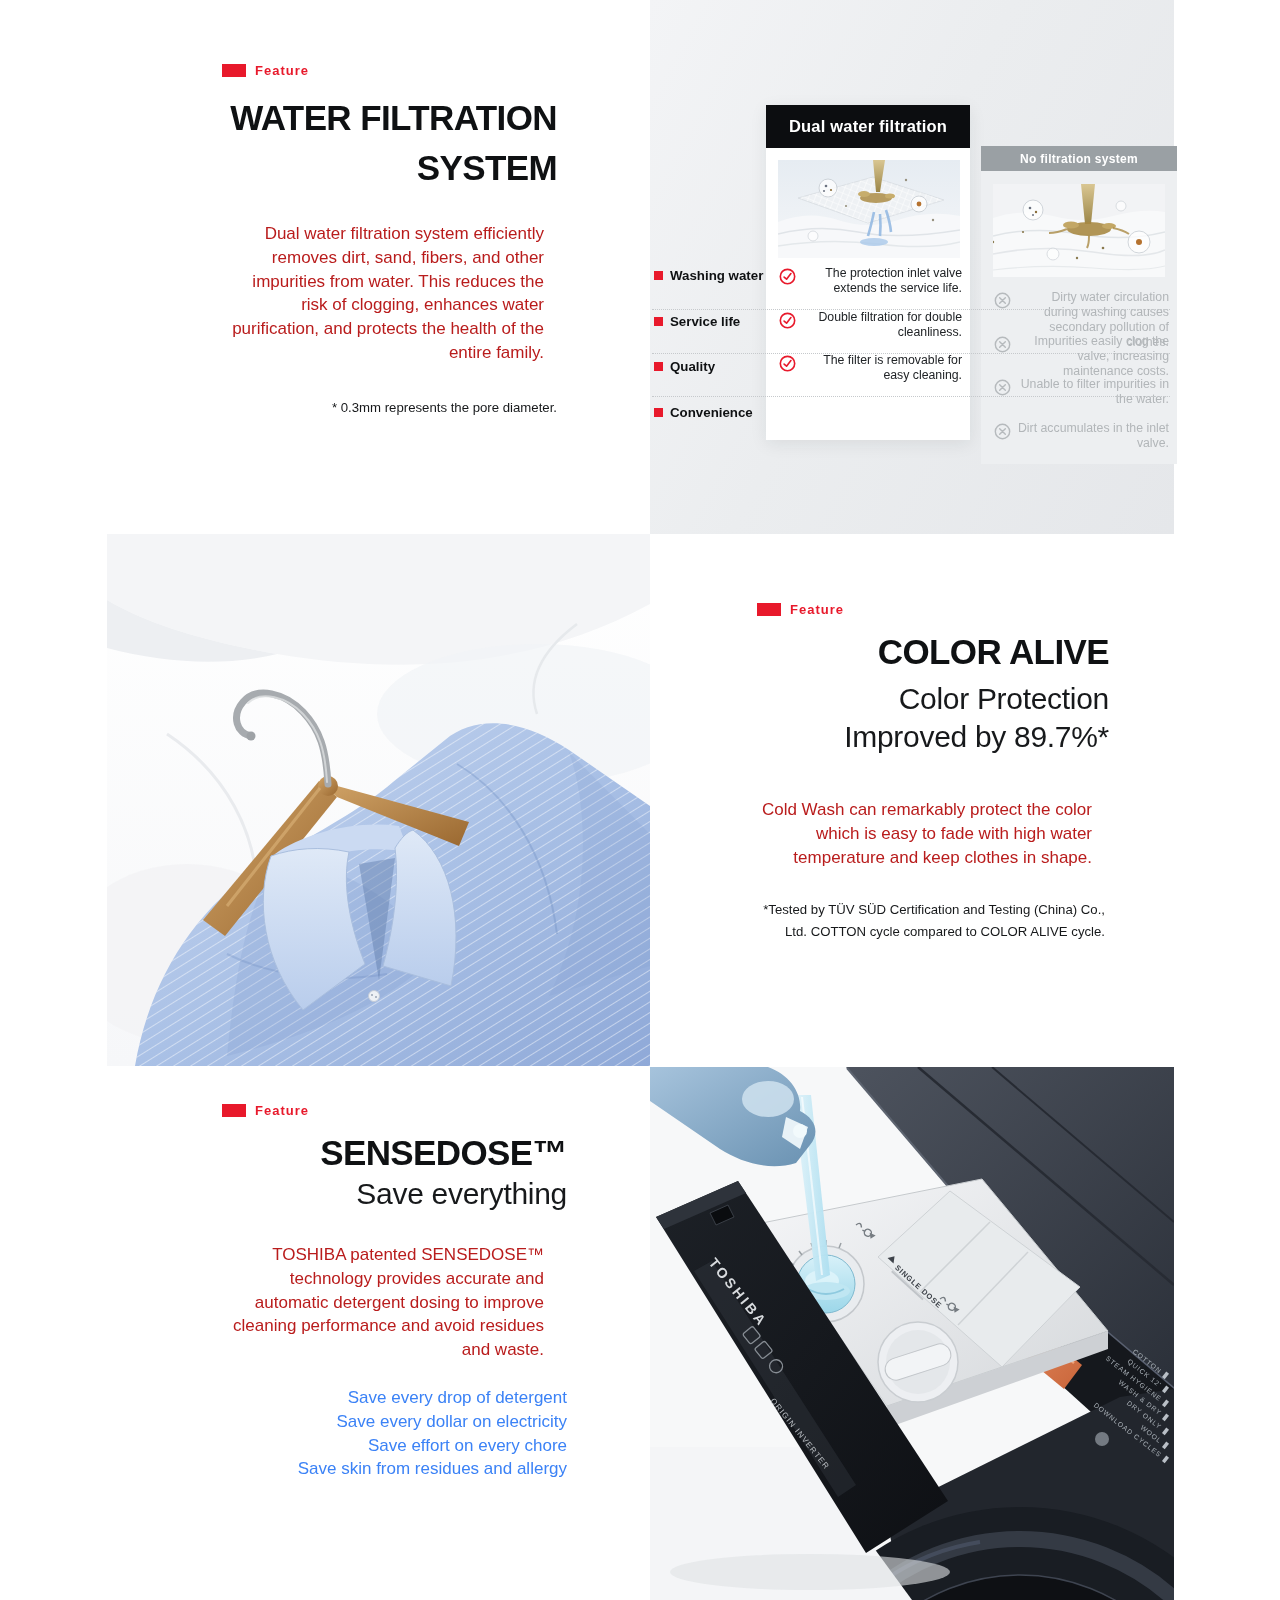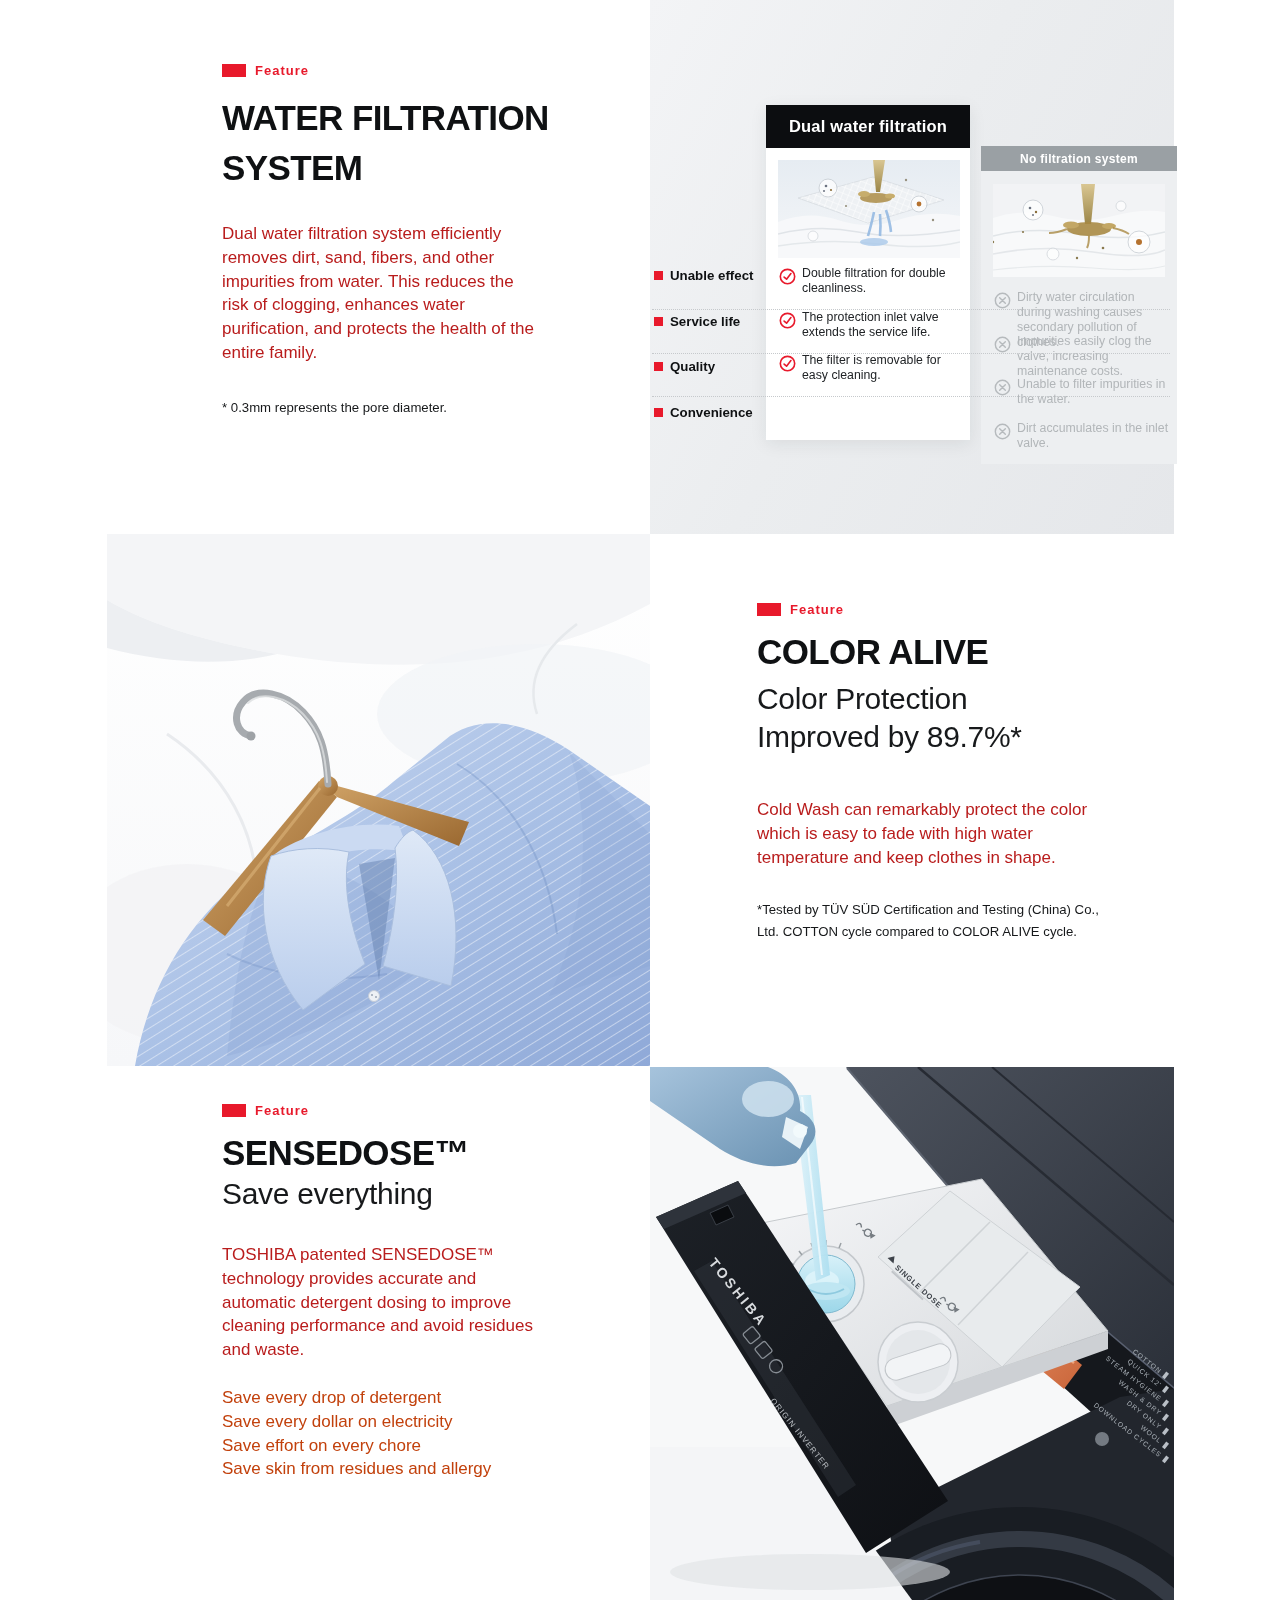--- a/index.html
+++ b/index.html
@@ -1,17 +1,17 @@
 <!DOCTYPE html>
 <html><head>
 <meta charset="utf-8">
 <style>
   html,body{margin:0;padding:0;background:#ffffff;}
   .page{position:relative;width:1280px;height:1600px;background:#ffffff;overflow:hidden;
-        font-family:"Liberation Sans","DejaVu Sans",sans-serif;color:#17191b;}
+        font-family:"Liberation Sans","DejaVu Sans",sans-serif;color:#17191b;text-align:right;}
 
   
   .feature{display:flex;align-items:center;gap:9px;}
   .feature .sqbox{width:24px;height:13px;background:#e8192b;}
   .feature .ftxt{font-size:13px;font-weight:700;color:#e8192b;letter-spacing:1px;}
 
   
   .title{margin:0;font-size:35px;font-weight:800;letter-spacing:-0.6px;color:#0f1113;}
   .subtitle{margin:0;font-size:30px;font-weight:400;letter-spacing:-0.3px;color:#17191b;line-height:38px;}
   .body{margin:0;font-size:17px;line-height:23.8px;color:#b91c1c;}
@@ -56,21 +56,21 @@
   .s2-text .subtitle{margin-top:6px;}
   .s2-text .body{margin-top:42px;width:335px;}
   .s2-text .footnote{margin-top:30px;width:348px;}
 
   
   .s3-text{position:absolute;left:222px;top:1066px;width:345px;}
   .s3-text .feature{margin-top:37px;}
   .s3-text .title{margin-top:13px;line-height:44px;}
   .s3-text .subtitle{}
   .s3-text .body{margin-top:30px;width:322px;}
-  .saves{margin-top:24px;font-size:17px;line-height:23.8px;color:#c2410c;}
+  .saves{margin-top:24px;font-size:17px;line-height:23.8px;color:#3b82f6;}
   .detergent{position:absolute;left:650px;top:1067px;width:524px;height:533px;}
   svg{display:block;}
 </style>
 </head>
 <body>
 
 <div class="page">
 
   <div class="s1-text">
     <div class="feature">
@@ -80,21 +80,21 @@
     <h1 class="title"><span>WATER FILTRATION</span><br><span>SYSTEM</span></h1>
     <p class="body">Dual water filtration system efficiently removes dirt, sand, fibers, and other impurities from water. This reduces the risk of clogging, enhances water purification, and protects the health of the entire family.</p>
     <p class="footnote">* 0.3mm represents the pore diameter.</p>
   </div>
 
   <div class="panel">
 
     <div class="labs">
       <div class="lab">
           <span class="sq"></span>
-          <span>Unable effect</span>
+          <span>Washing water</span>
         </div>
       <div class="lab">
           <span class="sq"></span>
           <span>Service life</span>
         </div>
       <div class="lab">
           <span class="sq"></span>
           <span>Quality</span>
         </div>
       <div class="lab">
@@ -145,30 +145,30 @@
         </svg>
       </div>
       <div class="lrows">
         <div class="trow">
           <span class="cicon">
               <svg viewBox="0 0 18 18" width="17" height="17">
                 <circle cx="9" cy="9" r="7.6" fill="none" stroke="#e8192b" stroke-width="1.7"></circle>
                 <path d="M5.4,9.6 L8,11.8 L12.6,5.8" fill="none" stroke="#e8192b" stroke-width="1.7" stroke-linecap="round" stroke-linejoin="round"></path>
               </svg>
             </span>
-          <span class="ctext"><span class="bld"></span><span>Double filtration for double cleanliness.</span></span>
+          <span class="ctext"><span class="bld"></span><span>The protection inlet valve extends the service life.</span></span>
         </div>
         <div class="trow">
           <span class="cicon">
               <svg viewBox="0 0 18 18" width="17" height="17">
                 <circle cx="9" cy="9" r="7.6" fill="none" stroke="#e8192b" stroke-width="1.7"></circle>
                 <path d="M5.4,9.6 L8,11.8 L12.6,5.8" fill="none" stroke="#e8192b" stroke-width="1.7" stroke-linecap="round" stroke-linejoin="round"></path>
               </svg>
             </span>
-          <span class="ctext"><span class="bld"></span><span>The protection inlet valve extends the service life.</span></span>
+          <span class="ctext"><span class="bld"></span><span>Double filtration for double cleanliness.</span></span>
         </div>
         <div class="trow">
           <span class="cicon">
               <svg viewBox="0 0 18 18" width="17" height="17">
                 <circle cx="9" cy="9" r="7.6" fill="none" stroke="#e8192b" stroke-width="1.7"></circle>
                 <path d="M5.4,9.6 L8,11.8 L12.6,5.8" fill="none" stroke="#e8192b" stroke-width="1.7" stroke-linecap="round" stroke-linejoin="round"></path>
               </svg>
             </span>
           <span class="ctext"><span class="bld"></span><span>The filter is removable for easy cleaning.</span></span>
         </div>

